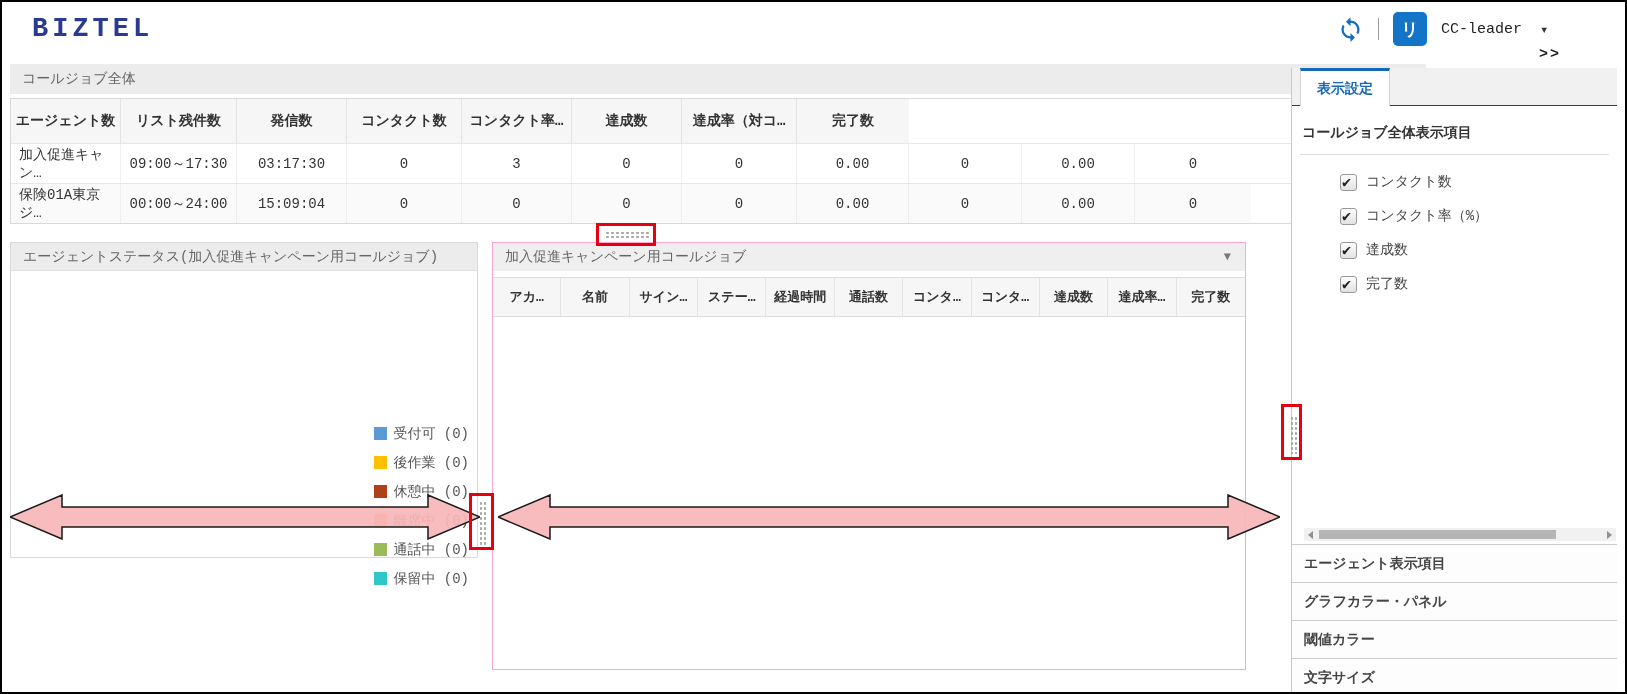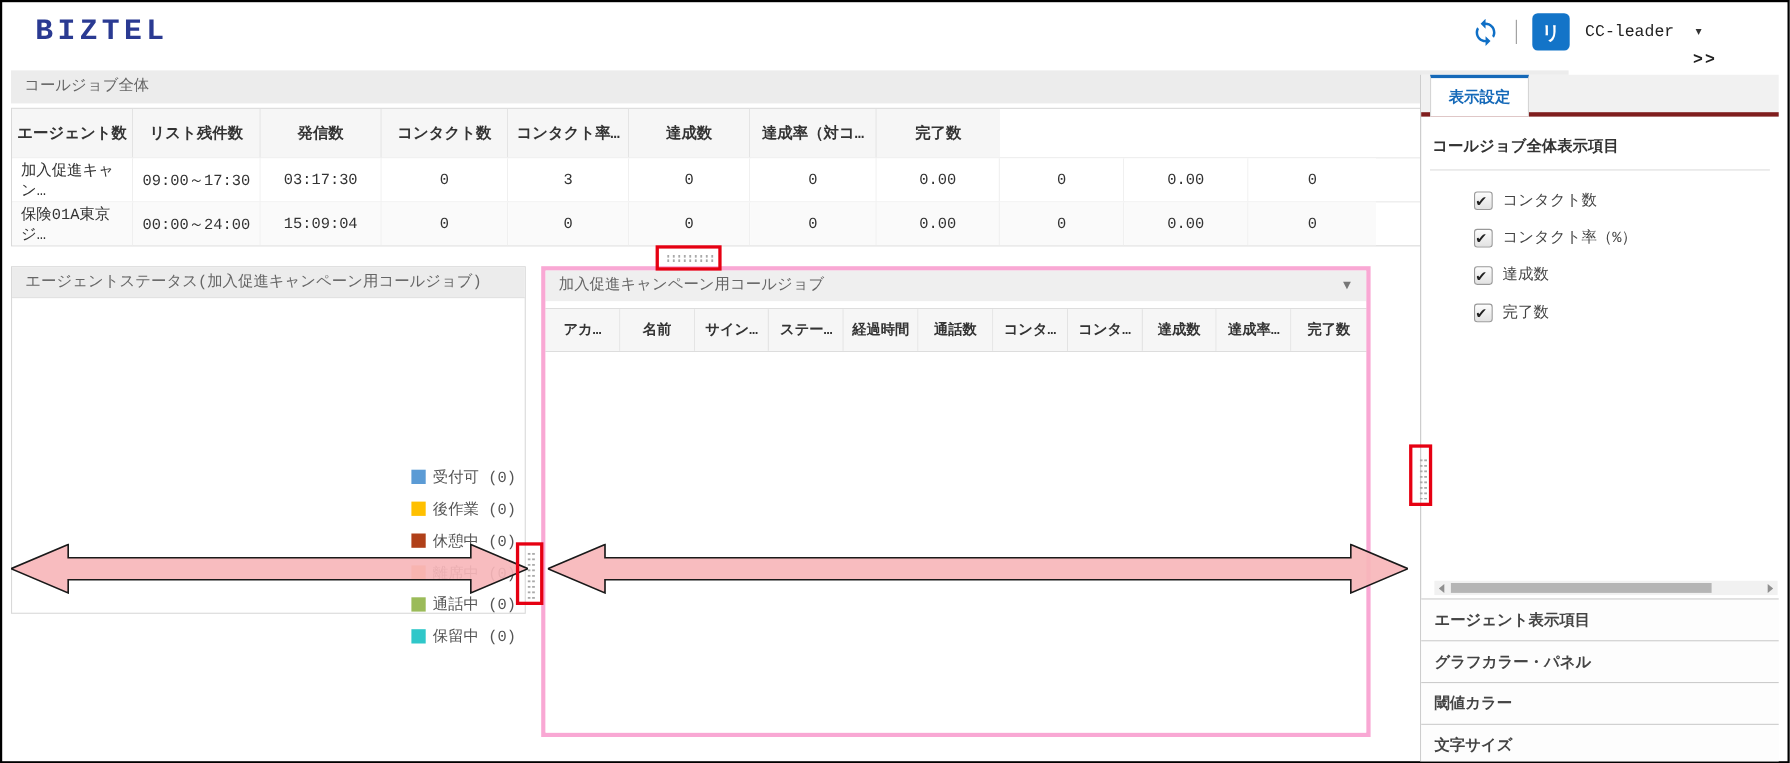--- a/index.html
+++ b/index.html
@@ -49,34 +49,34 @@
   
   .panel-agent { position:absolute; left:8px; top:240px; width:468px; height:316px;
                  border:1px solid #d9d9d9; background:#fff; }
   .panel-agent .bar { height:28px; line-height:28px; border-bottom:1px solid #e2e2e2; }
   .legend { position:absolute; right:8px; top:176px; }
   .legend-item { display:flex; align-items:center; height:29px; font-size:14px; color:#555; }
   .swatch { width:13px; height:13px; margin-right:6px; flex:none; }
 
   
   .panel-job { position:absolute; left:490px; top:240px; width:754px; height:428px;
-               border:4px solid #f9a8d4; background:#fff; display:flex; flex-direction:column; }
+               border:1px solid #f9a8d4; background:#fff; display:flex; flex-direction:column; }
   .panel-job .bar { height:28px; line-height:28px; background:#efefef; display:flex;
                     align-items:center; justify-content:space-between; padding:0 14px 0 12px; }
   .ddl { font-size:12px; color:#777; cursor:pointer; }
   .jgap { height:6px; background:#fff; }
   .jcols { display:grid; grid-template-columns:repeat(11,1fr); border-top:1px solid #ddd; border-bottom:1px solid #ddd; }
   .jth { height:38px; display:flex; align-items:center; justify-content:center;
          font-weight:bold; font-size:13px; color:#333; background:#f6f6f6; border-right:1px solid #e3e3e3; }
   .jbody { flex:1; background:#fff; }
 
   
   .sidebar { position:absolute; left:1289px; top:66px; width:326px; height:628px;
              border-left:1px solid #c8c8c8; background:#fff; }
-  .tabstrip { position:relative; height:38px; background:#f1f1f1; border-bottom:4px solid #7f1d1d; }
+  .tabstrip { position:relative; height:38px; background:#f1f1f1; border-bottom:1px solid #7f1d1d; }
   .tab { position:absolute; left:8px; top:0; width:90px; height:38px; background:#fff;
          border-top:3px solid #1569B8; border-left:1px solid #d5d5d5; border-right:1px solid #d5d5d5;
          color:#1569B8; font-weight:bold; font-size:14px;
          display:flex; align-items:center; justify-content:center; cursor:pointer; }
   .section-title { margin:8px 8px 0 8px; padding:10px 2px 12px 2px; font-size:14px;
                    font-weight:bold; color:#333; border-bottom:1px solid #ddd; }
   .checks { padding:10px 0 0 48px; }
   .check-row { display:flex; align-items:center; height:34px; font-size:14px; color:#444; cursor:pointer; }
   .cb { width:17px; height:17px; border:1px solid #999; border-radius:3px;
         background:linear-gradient(#fdfdfd,#e2e2e2); margin-right:9px; position:relative; flex:none; }

